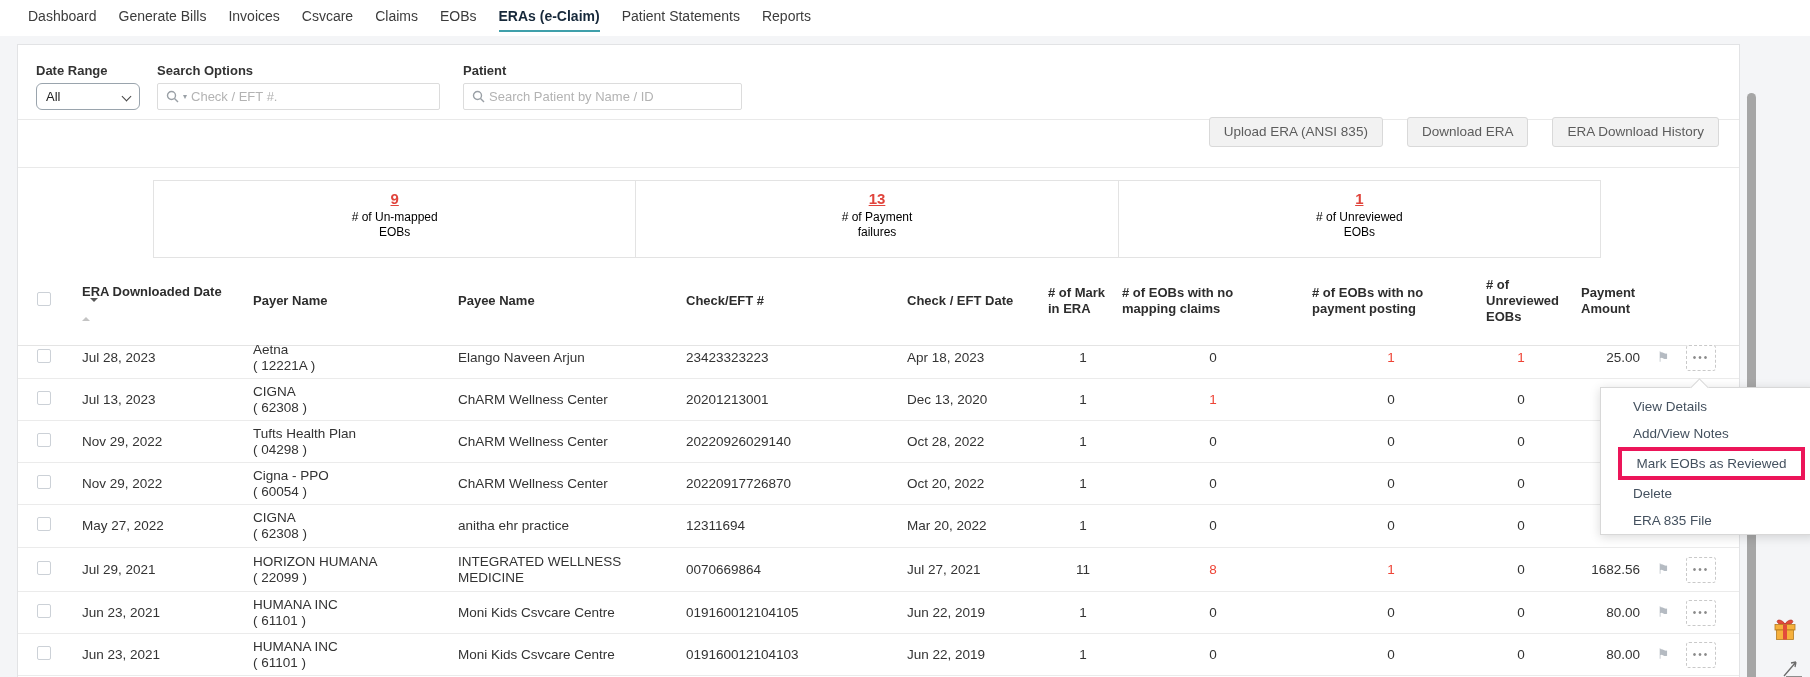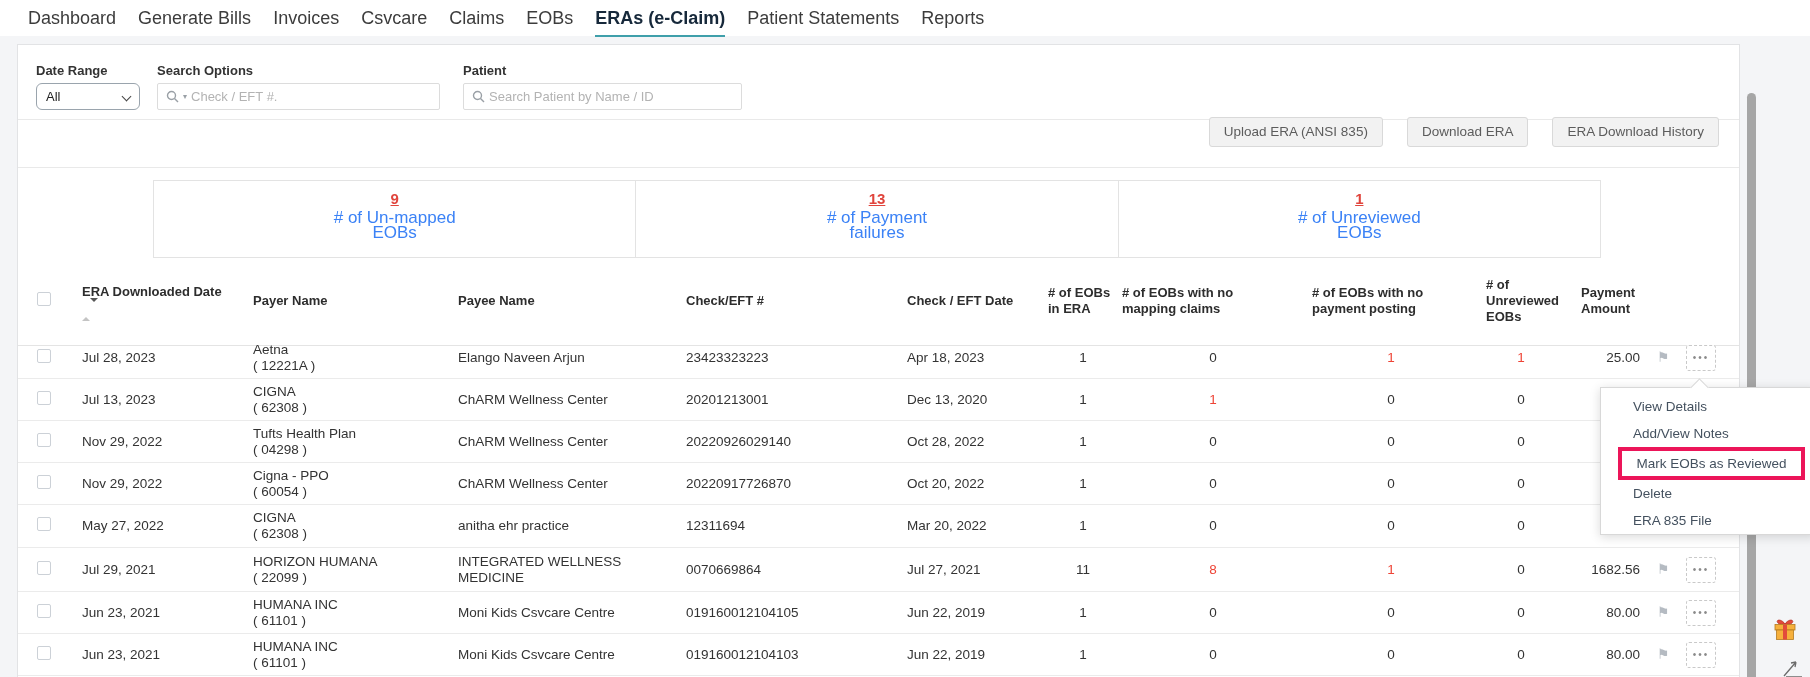--- a/index.html
+++ b/index.html
@@ -6,21 +6,21 @@
   html,body { background:#e9eaec; }
   #viewport {
     position:relative; width:1810px; height:677px; overflow:hidden;
     background:#f4f5f7;
     font-family:"Liberation Sans","DejaVu Sans",sans-serif;
     color:#333;
   }
   
   #navbar { position:absolute; left:0; top:0; width:1810px; height:36px; background:#ffffff; }
   #navtabs { position:absolute; left:28px; top:8px; display:flex; gap:22px; align-items:flex-start; }
-  .tab { font-size:18px; color:#3c3c3c; padding-bottom:6px; cursor:pointer; white-space:nowrap; }
+  .tab { font-size:14px; color:#3c3c3c; padding-bottom:6px; cursor:pointer; white-space:nowrap; }
   .tab.active { color:#16283a; font-weight:bold; border-bottom:2px solid #3f9faa; }
   
   #panel { position:absolute; left:17px; top:44px; width:1723px; height:640px;
            background:#ffffff; border:1px solid #e2e3e5; border-bottom:none; }
   
   .flabel { position:absolute; top:18px; font-size:13px; font-weight:600; color:#333; }
   #lbl-daterange { left:18px; }
   #lbl-search { left:139px; }
   #lbl-patient { left:445px; }
   #daterange-select { position:absolute; left:18px; top:38px; width:104px; height:27px;
@@ -41,21 +41,21 @@
   
   #actionbar { position:absolute; right:20px; top:72px; display:flex; gap:24px; }
   .gbtn { height:30px; line-height:28px; padding:0 14px; background:#f2f2f2; border:1px solid #d9d9d9;
       border-radius:3px; font-size:13.5px; color:#5c5c5c; cursor:pointer; white-space:nowrap; }
   
   #stats { position:absolute; left:135px; top:135px; width:1448px; height:78px; display:flex; }
   .statbox { flex:1; border:1px solid #e3e3e3; background:#fff; text-align:center; padding-top:9px; }
   .statbox + .statbox { margin-left:-1px; }
   .statval { display:inline-block; font-size:15px; font-weight:600; color:#e0443c;
       text-decoration:underline; cursor:pointer; margin-bottom:3px; }
-  .statlbl { font-size:17px; line-height:15px; color:#3b82f6; }
+  .statlbl { font-size:12px; line-height:15px; color:#000000; }
   
   .tgrid { display:grid; grid-template-columns:64px 171px 205px 228px 221px 141px 70px 190px 166px 94px 72px 46px 42px; }
   #thead { position:absolute; left:0; top:212px; width:1721px; height:89px; align-items:center;
       border-bottom:1px solid #e4e4e4; }
   .hc { font-size:13px; font-weight:bold; color:#2d2d2d; line-height:16px; }
   #rows { position:absolute; left:0; top:292px; width:1721px; }
   .trow { height:42px; border-bottom:1px solid #ebebeb; align-items:center; }
   .trow:nth-child(5) { height:43px; }
   .trow:nth-child(6) { height:44px; }
   .c { font-size:13.5px; color:#333; line-height:16px; }
@@ -165,21 +165,21 @@
     <div id="thead" class="tgrid">
       <div><span class="cb" style="margin-left:19px"></span></div>
       <div class="hc">
         <span>ERA Downloaded Date</span>
         <span class="sortwrap" style="display:block"><span class="tri up"></span><span class="tri down"></span></span>
       </div>
       <div class="hc">Payer Name</div>
       <div class="hc">Payee Name</div>
       <div class="hc">Check/EFT #</div>
       <div class="hc">Check / EFT Date</div>
-      <div class="hc"># of EOBs in ERA</div>
+      <div class="hc"># of Mark in ERA</div>
       <div class="hc hpad"># of EOBs with no mapping claims</div>
       <div class="hc hpad"># of EOBs with no payment posting</div>
       <div class="hc hpad10"># of Unreviewed EOBs</div>
       <div class="hc hpad13">Payment Amount</div>
       <div></div>
       <div></div>
     </div>
 
     <div id="rows">
   <div class="trow tgrid">

